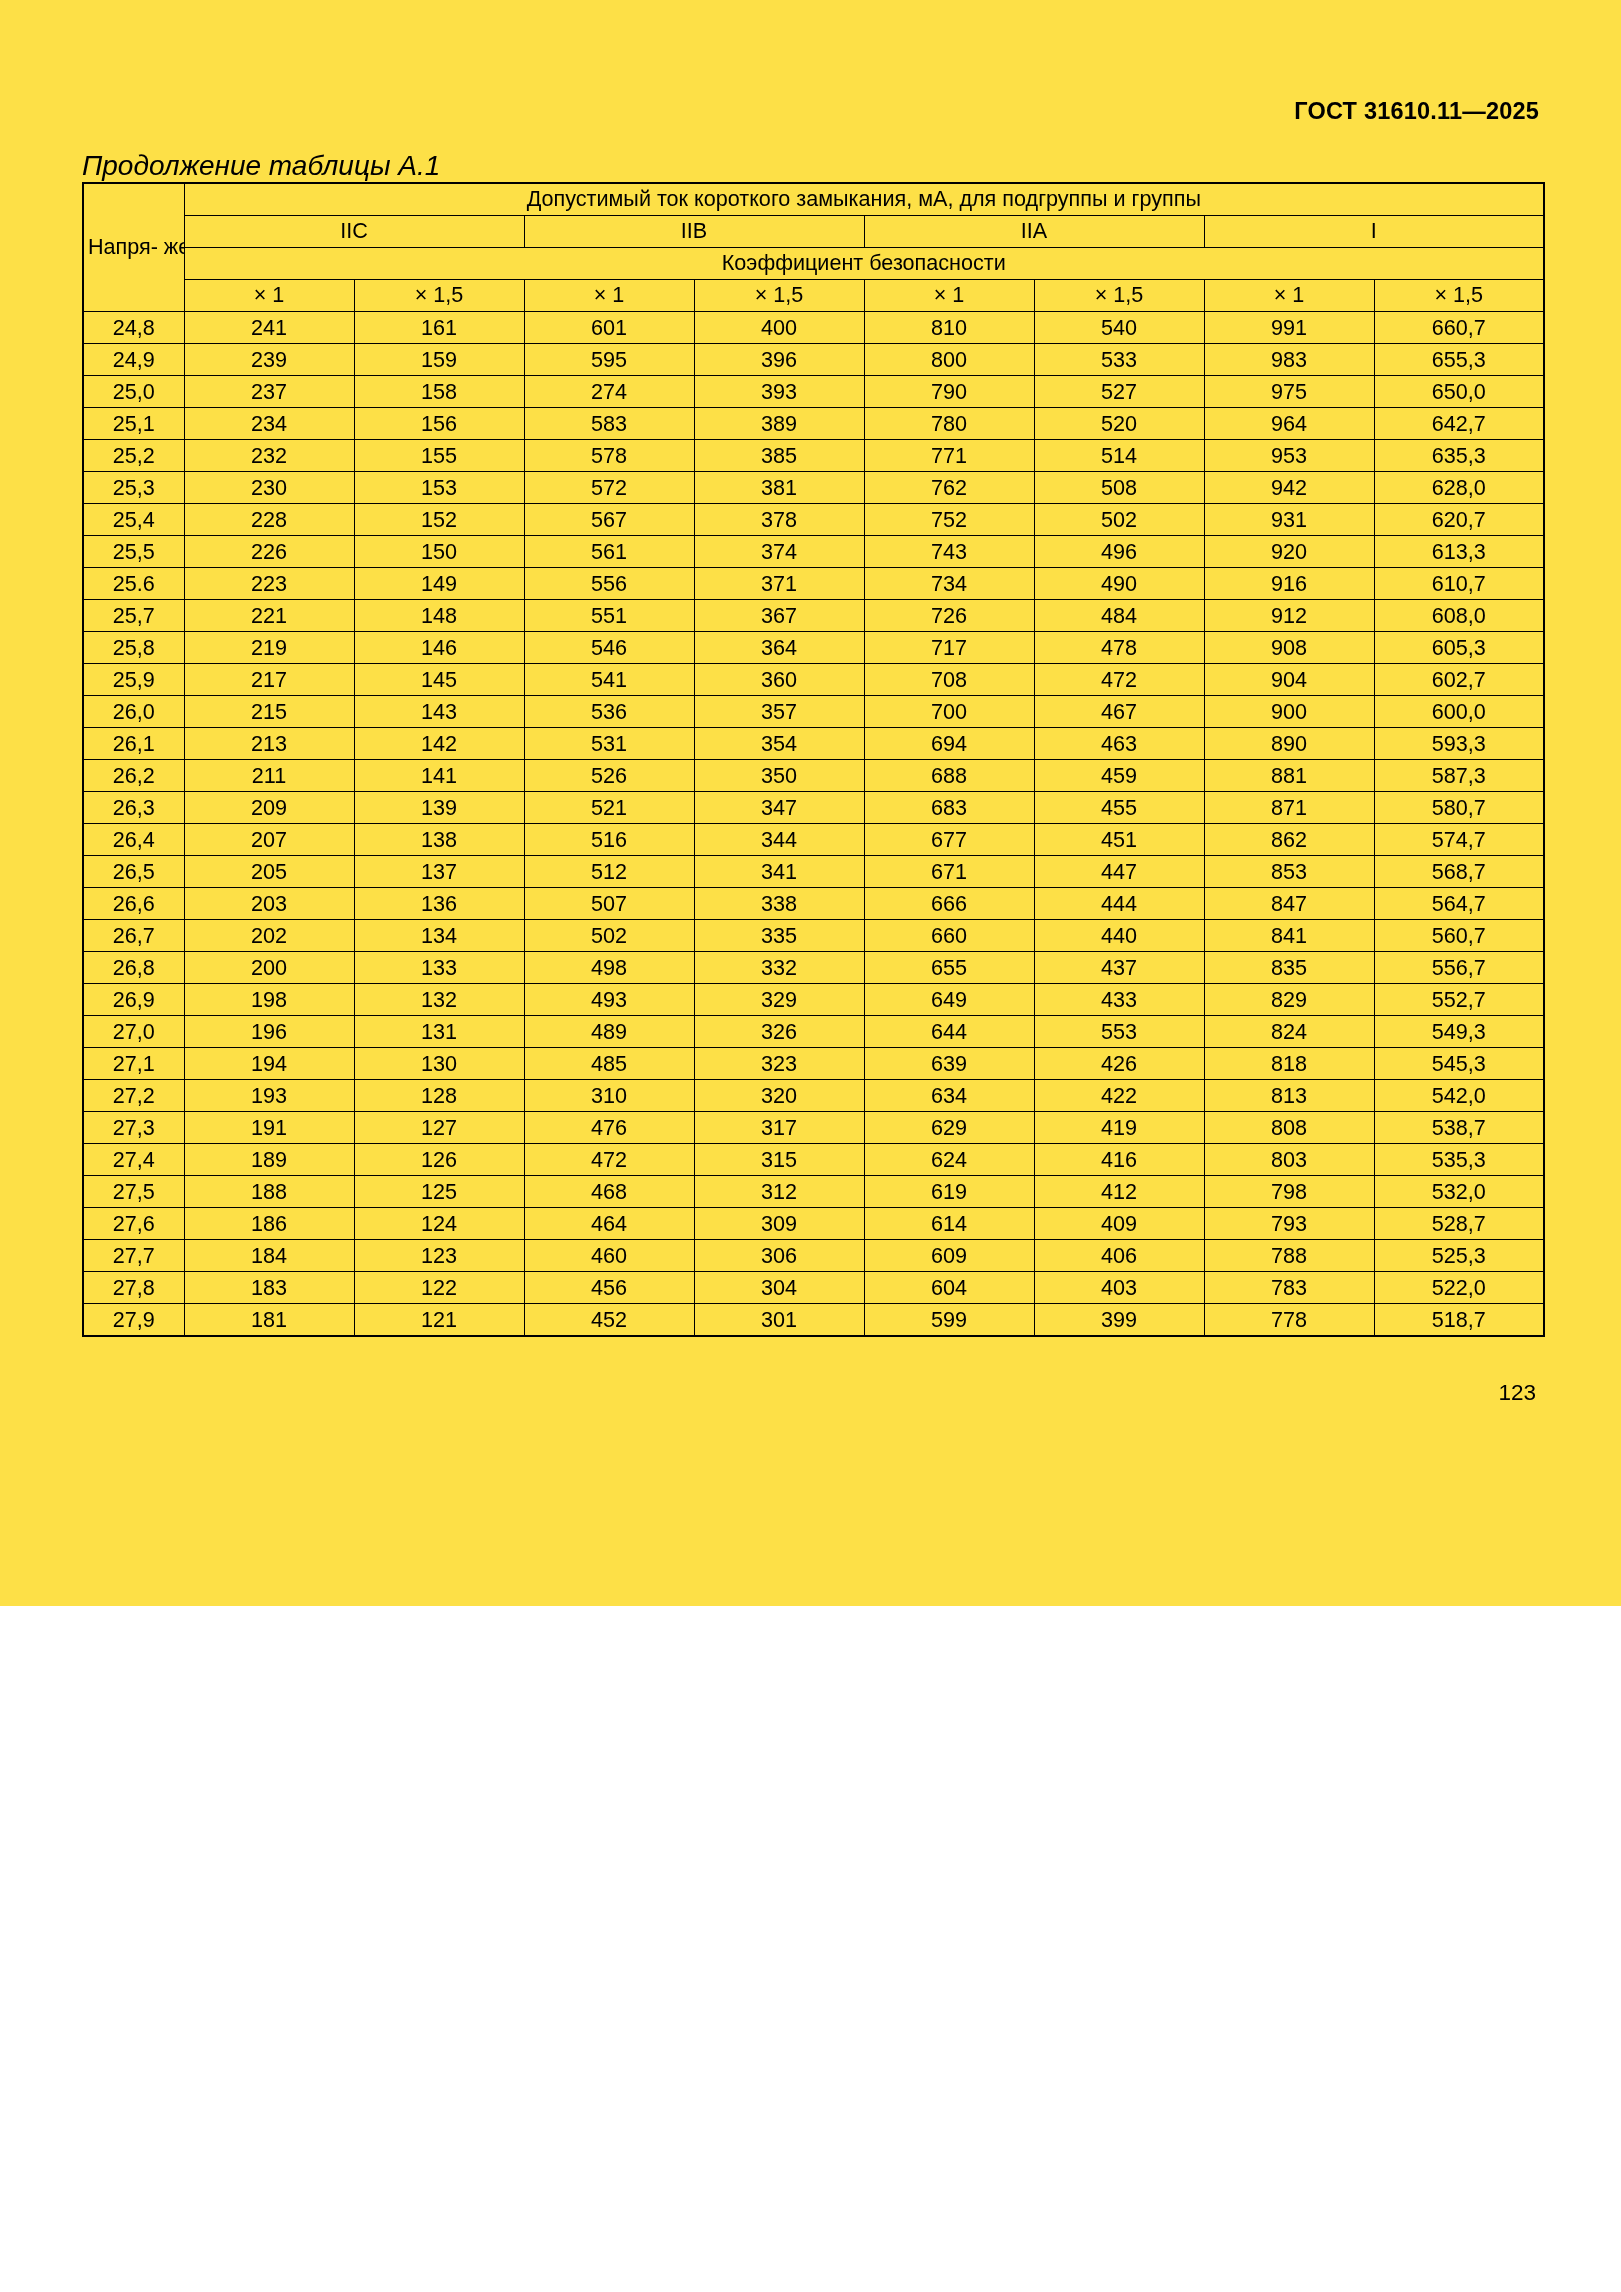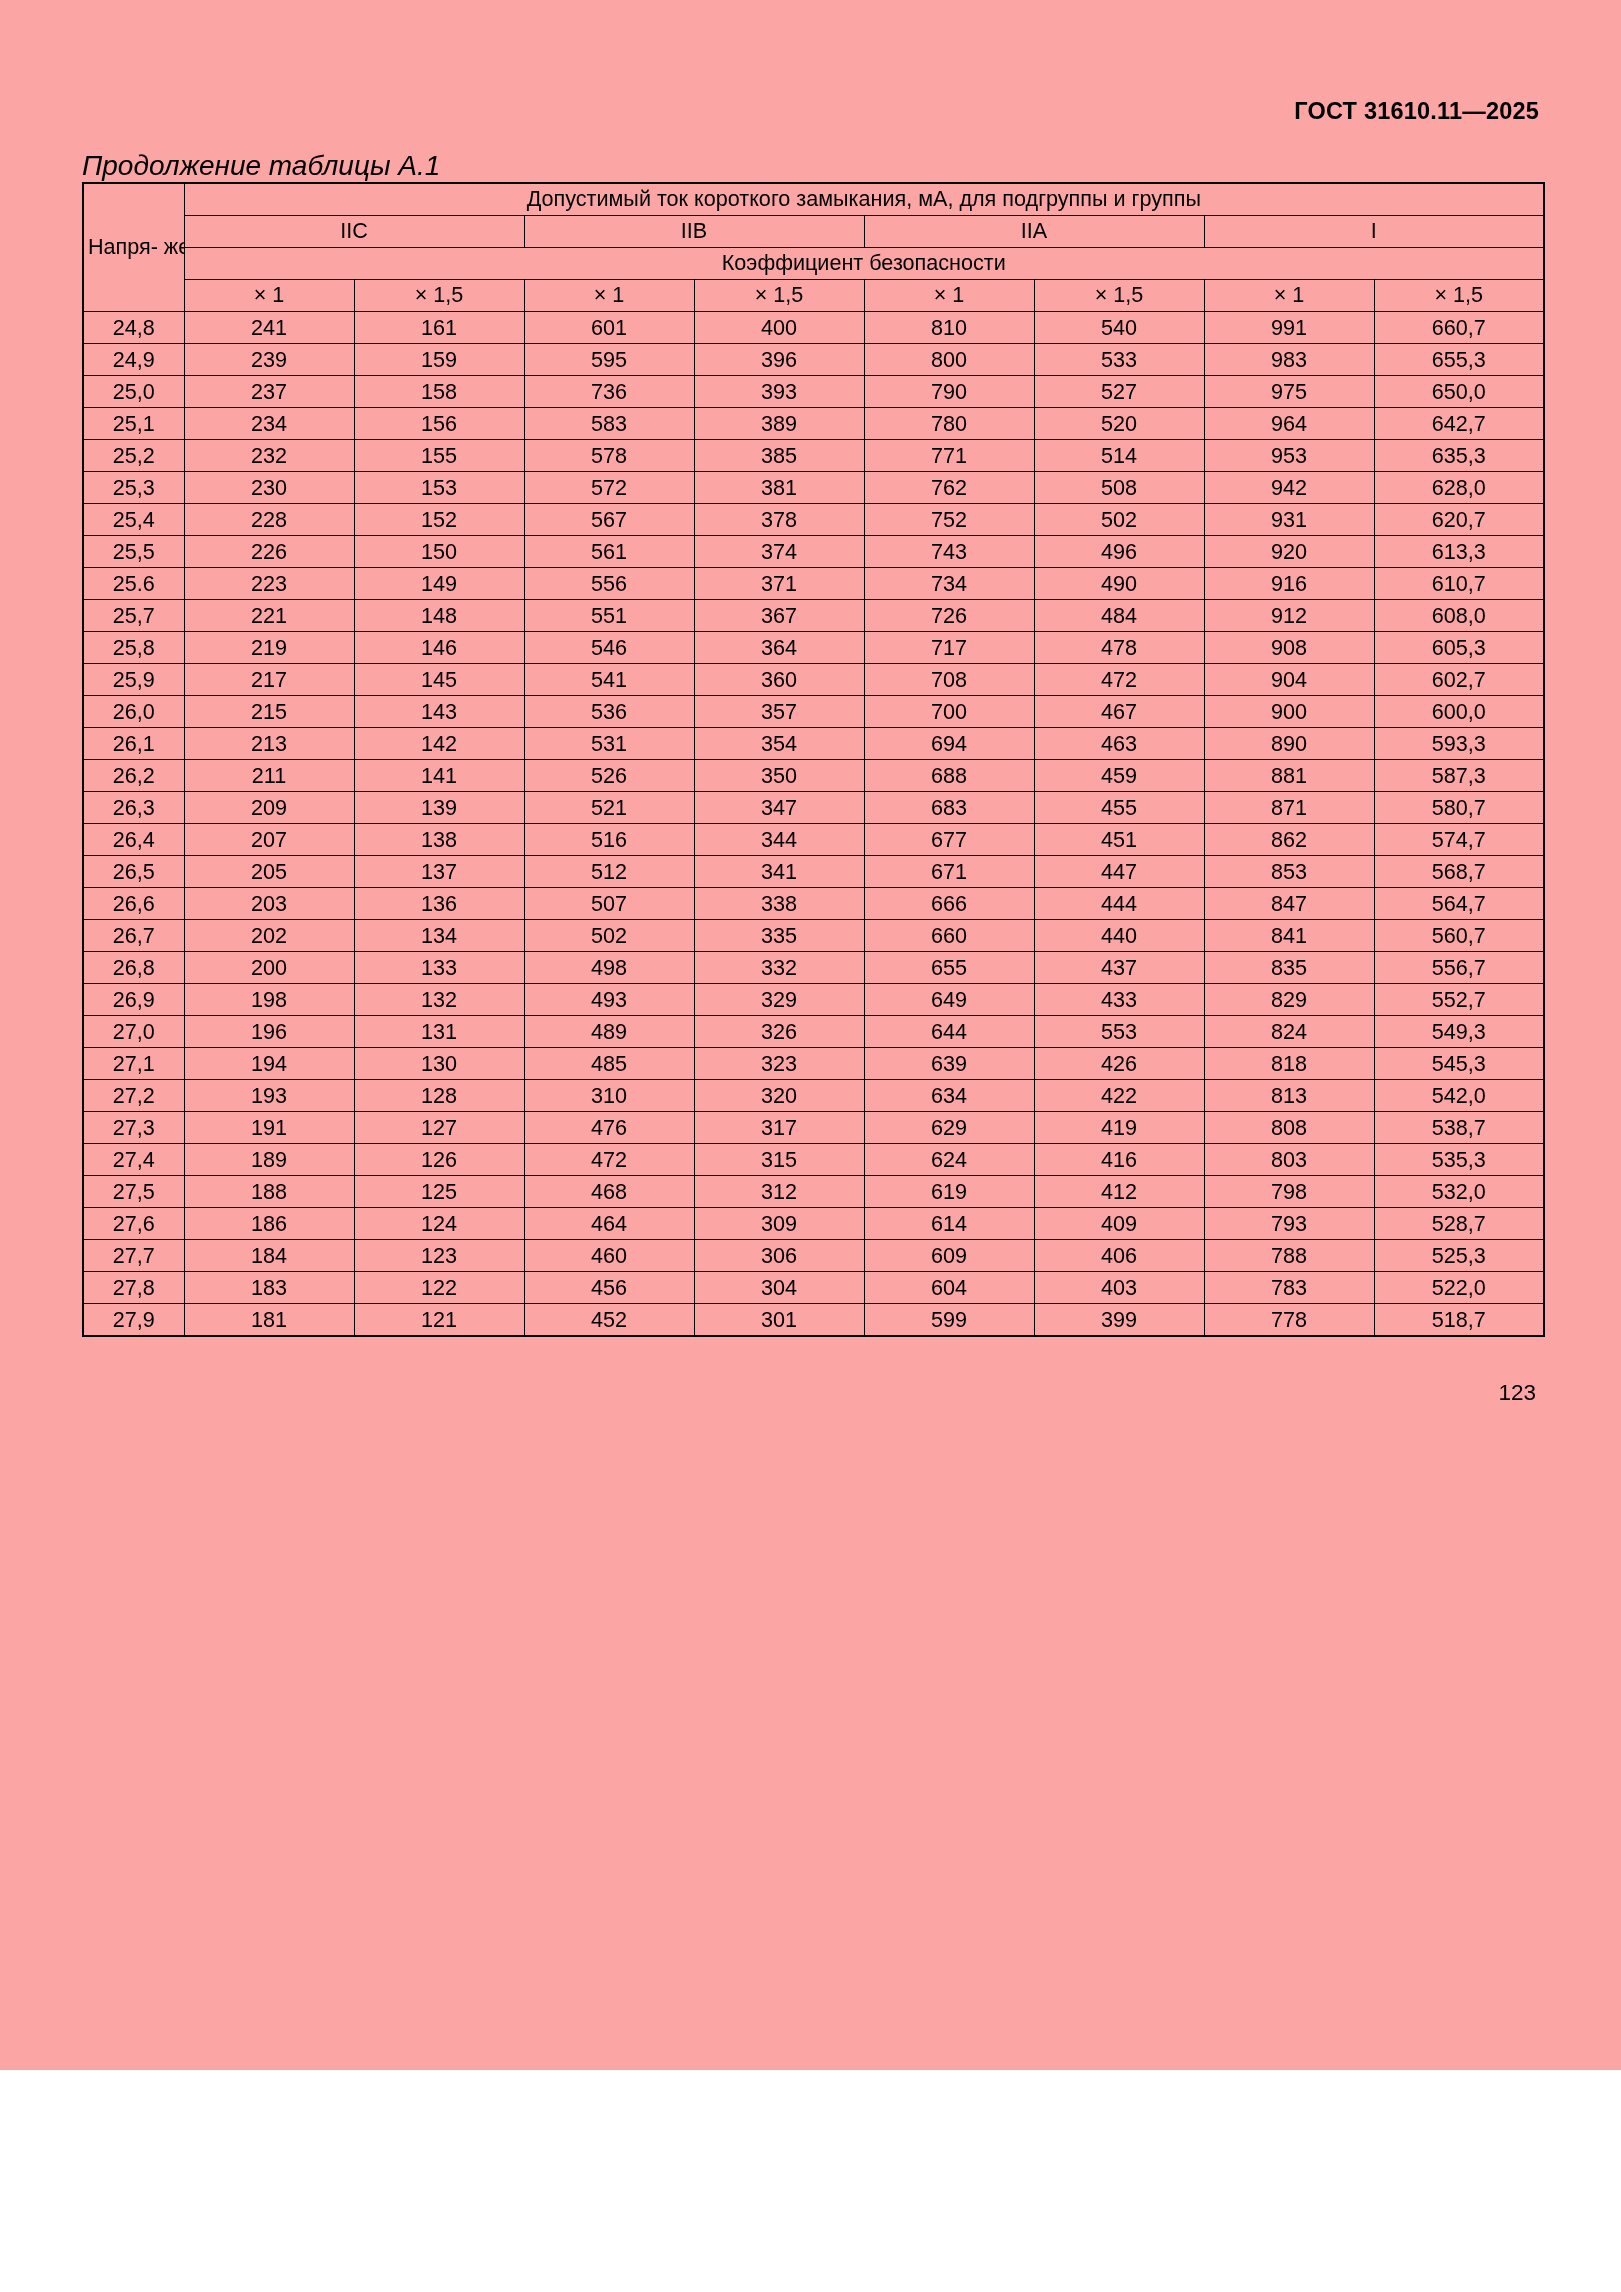--- a/index.html
+++ b/index.html
@@ -5,22 +5,22 @@
   html, body {
     margin: 0;
     padding: 0;
     background: #ffffff;
     font-family: "Liberation Sans", sans-serif;
     color: #000;
   }
   .page {
     position: relative;
     width: 1621px;
-    height: 2070px;
-    background: #fca5a5;
+    height: 1606px;
+    background: #fde047;
     overflow: hidden;
   }
   .gost-header {
     position: absolute;
     top: 98px;
     right: 82px;
     font-size: 23.5px;
     font-weight: bold;
     letter-spacing: 0.2px;
   }
@@ -138,21 +138,21 @@
           <td>396</td>
           <td>800</td>
           <td>533</td>
           <td>983</td>
           <td>655,3</td>
         </tr>
         <tr>
           <td>25,0</td>
           <td>237</td>
           <td>158</td>
-          <td>736</td>
+          <td>274</td>
           <td>393</td>
           <td>790</td>
           <td>527</td>
           <td>975</td>
           <td>650,0</td>
         </tr>
         <tr>
           <td>25,1</td>
           <td>234</td>
           <td>156</td>

